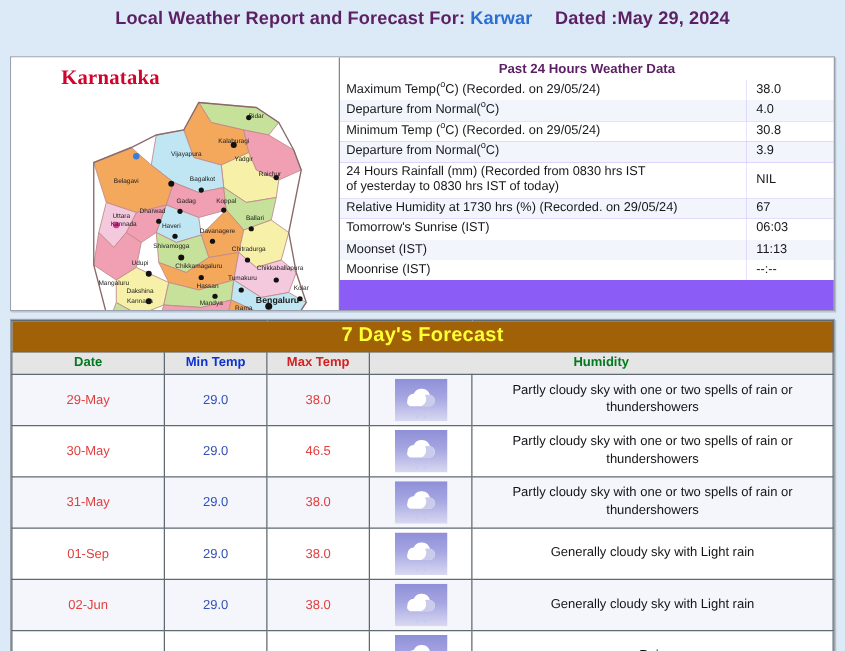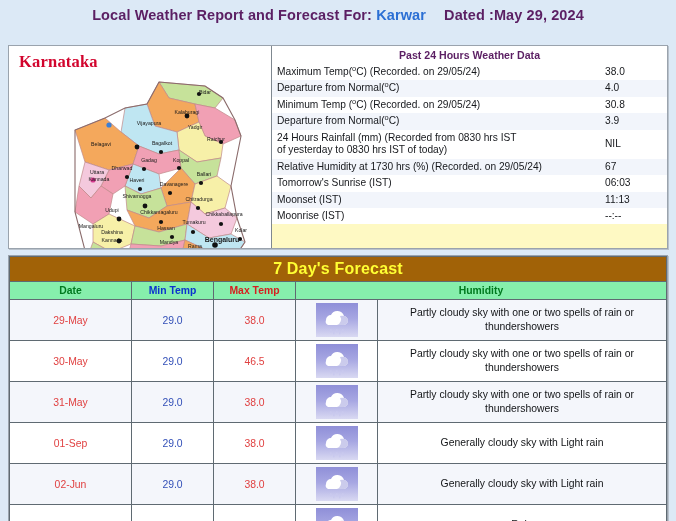--- a/index.html
+++ b/index.html
@@ -44,32 +44,32 @@
     width: 262px;
     min-width: 262px;
     border-right: 1px solid #7f8890;
     position: relative;
     background: #ffffff;
     overflow: hidden;
   }
   .map-title {
     position: absolute;
     top: 6px;
-    left: 10px;
+    left: 40px;
     font-family: "Liberation Serif", serif;
     font-size: 16.5px;
     font-weight: bold;
     color: #d2042d;
     z-index: 5;
     letter-spacing: 0.2px;
   }
   .map-svg { position: absolute; inset: 0; }
 
   
-  .data-cell { flex: 1; background: #fef9c3; }
+  .data-cell { flex: 1; background: #8b5cf6; }
   table.data {
     width: 100%;
     border-collapse: collapse;
     font-size: 10.2px;
     color: #16181c;
   }
   table.data caption {
     font-size: 10.6px;
     font-weight: bold;
     color: #5b1f63;
@@ -109,21 +109,21 @@
   .fc-title {
     background: #a16207;
     color: #ffff33;
     font-size: 16px;
     font-weight: bold;
     text-align: center;
     padding: 3px 0;
     letter-spacing: 0.2px;
   }
   .fc-head td {
-    background: #86efac;
+    background: #e5e5e5;
     text-align: center;
     font-size: 10.4px;
     font-weight: bold;
     padding: 3px 0;
   }
   .h-date { color: #007a1f; }
   .h-min { color: #0b33cf; }
   .h-max { color: #d61f1f; }
   .h-weather { color: #007a1f; }
 

